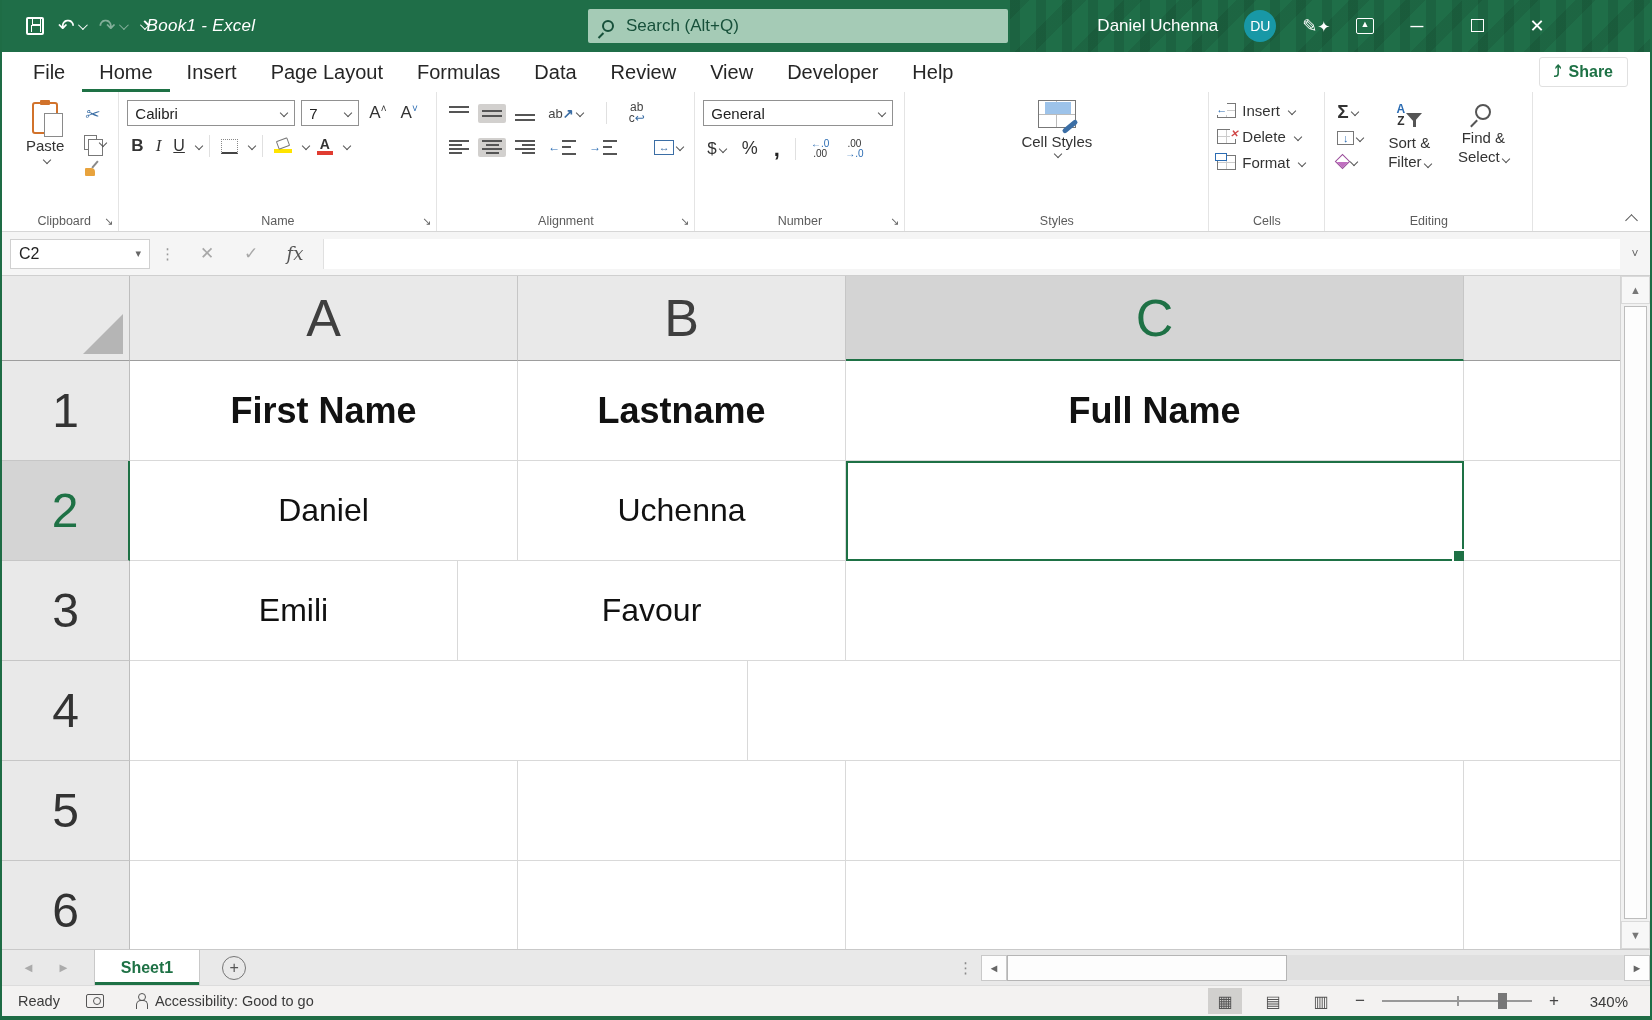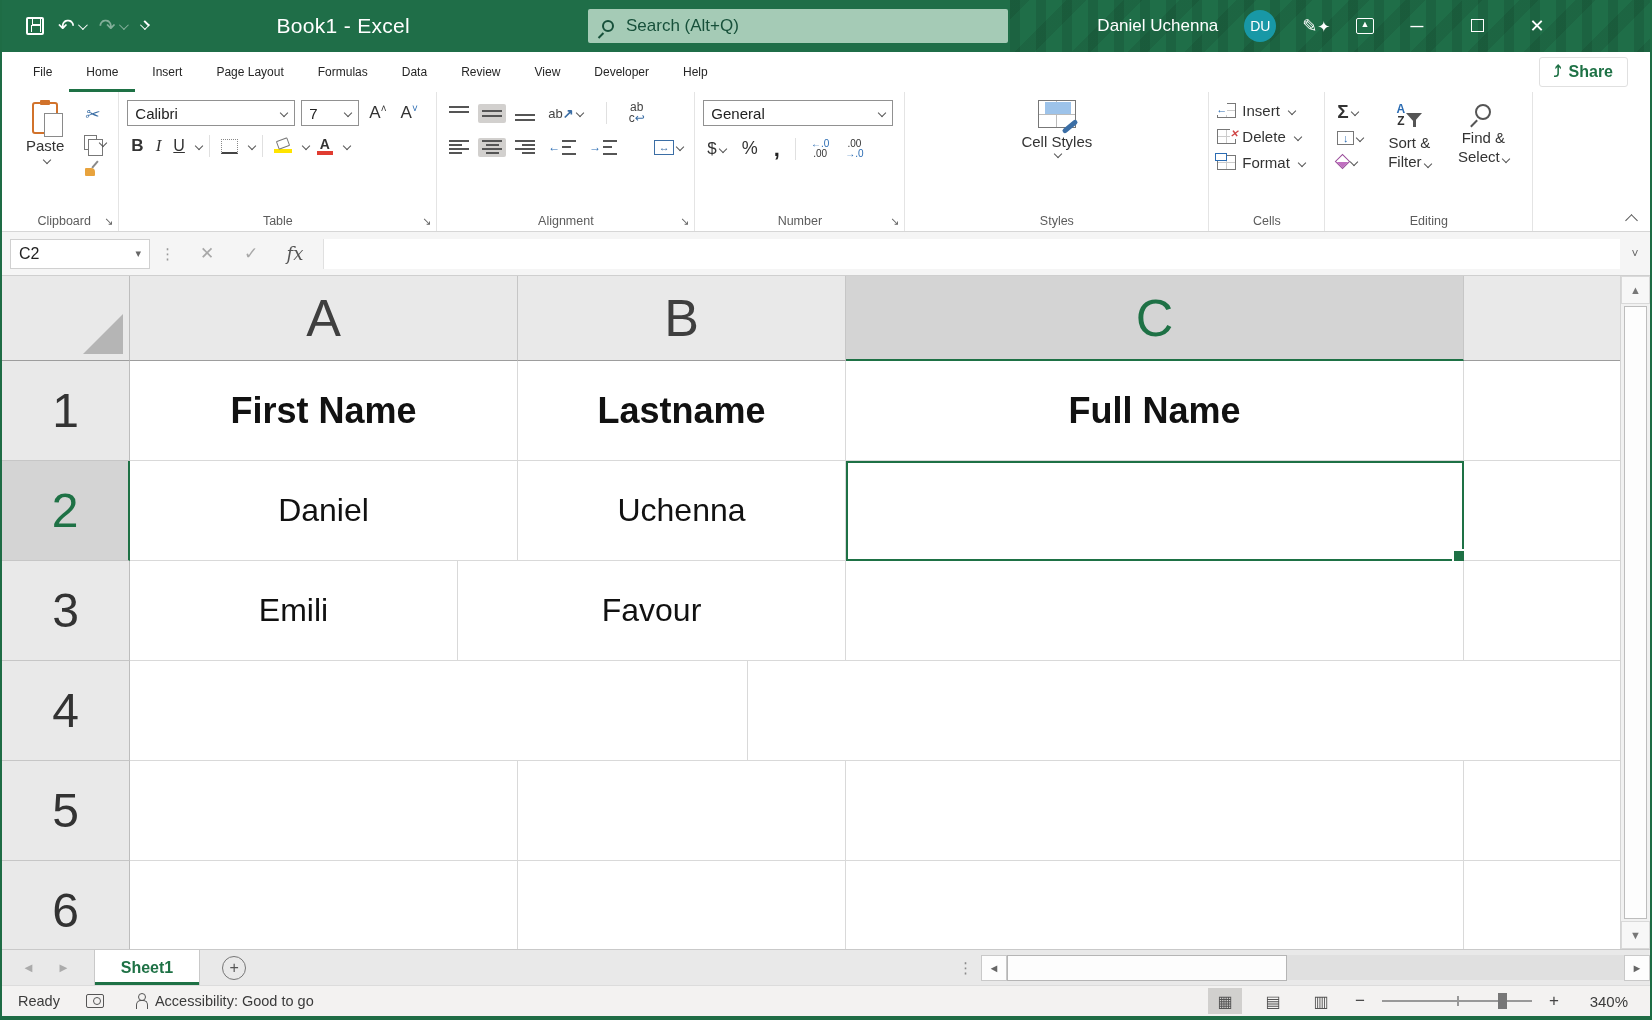--- a/index.html
+++ b/index.html
@@ -14,37 +14,37 @@
       repeating-linear-gradient(90deg, rgba(0,0,0,0.10) 0 10px, transparent 10px 26px),
       repeating-linear-gradient(135deg, rgba(0,0,0,0.08) 0 14px, transparent 14px 40px); }
   .qat { display:flex; align-items:center; gap:14px; margin-left:24px; z-index:2; }
   .qat .btn { display:flex; align-items:center; gap:3px; font-size:20px; cursor:default; }
   .qat .dis { opacity:.45; }
   .floppy { width:18px; height:18px; border:2px solid #fff; border-radius:2px; position:relative; }
   .floppy::before { content:""; position:absolute; top:0; left:4px; width:7px; height:5px; border:1.5px solid #fff; border-top:none; }
   .floppy::after  { content:""; position:absolute; bottom:1px; left:3px; width:8px; height:6px; border:1.5px solid #fff; border-bottom:none; }
   .chvw { width:7px; height:7px; border-right:1.5px solid #fff; border-bottom:1.5px solid #fff; transform:rotate(45deg) translateY(-2px); display:inline-block; }
   .qat-custom { border-top:2px solid #fff; padding-top:1px; }
-  .tb-title { margin-left:130px; font-size:21px; letter-spacing:.3px; z-index:2; }
+  .tb-title { font-size:17px; letter-spacing:.3px; z-index:2;font-style:italic; }
   .searchbox { position:absolute; left:586px; top:9px; width:420px; height:34px; background:#a5cbb6; border-radius:2px;
                display:flex; align-items:center; gap:12px; padding:0 14px; z-index:3; }
   .searchbox .mag { width:12px; height:12px; border:2px solid #17503a; border-radius:50%; position:relative; flex:0 0 auto; }
   .searchbox .mag::after { content:""; position:absolute; width:2px; height:7px; background:#17503a; left:-4px; top:10px; transform:rotate(45deg); }
   .searchbox span { color:#17503a; font-size:17px; }
   .tb-right { position:absolute; right:96px; top:0; height:52px; display:flex; align-items:center; gap:26px; z-index:3; }
   .username { font-size:17px; }
   .avatar { width:32px; height:32px; border-radius:50%; background:#1898a6; color:#fff; font-size:14px; display:flex; align-items:center; justify-content:center; }
   .tbicon { font-size:18px; color:#fff; }
   .ribopt { width:18px; height:16px; border:1.5px solid #fff; border-radius:2px; display:flex; align-items:flex-start; justify-content:center; font-size:9px; line-height:9px; padding-top:1px; }
   .winbtn { font-size:18px; width:34px; text-align:center; }
   .maxbox { width:13px; height:13px; border:1.5px solid #fff; display:inline-block; }
 
   
   .tabsrow { height:40px; background:#fff; display:flex; align-items:center; padding-left:14px; flex:0 0 auto; position:relative; }
-  .rtab { padding:0 17px; font-size:12px; color:#262626; height:40px; display:flex; align-items:center; cursor:default; }
+  .rtab { padding:0 17px; font-size:20px; color:#262626; height:40px; display:flex; align-items:center; cursor:default; }
   .rtab.active { font-weight:400; box-shadow:inset 0 -3px 0 #1e7145; }
   .sharebtn { position:absolute; right:22px; top:5px; height:30px; border:1px solid #e0e0e0; border-radius:3px; background:#fff;
               display:flex; align-items:center; gap:7px; padding:0 14px; color:#1e7145; font-size:16px; font-weight:600; }
 
   
   .ribbon { height:140px; background:#fff; border-bottom:1px solid #d6d6d6; display:flex; align-items:stretch; padding-left:8px; flex:0 0 auto; position:relative; }
   .rgroup { position:relative; border-right:1px solid #e4e4e4; padding:8px 8px 22px 8px; display:flex; align-items:flex-start; }
   .glabel { position:absolute; bottom:3px; left:0; right:0; text-align:center; font-size:12.5px; color:#5c5c5c; }
   .launcher { position:absolute; right:5px; bottom:3px; font-size:11px; color:#666; }
   .chv { width:6px; height:6px; border-right:1.4px solid #555; border-bottom:1.4px solid #555; transform:rotate(45deg); display:inline-block; margin-left:3px; flex:0 0 auto; }
@@ -319,21 +319,21 @@
           <i class="chv"></i>
           <span class="ib">
               <span class="fcicon">
                 <b class="a">A</b>
                 <i class="bar"></i>
               </span>
             </span>
           <i class="chv"></i>
         </div>
       </div>
-      <div class="glabel"><span>Table</span></div>
+      <div class="glabel"><span>Name</span></div>
       <span class="launcher">↘</span>
     </div>
 
     <div class="rgroup" style="width:258px;">
       <div class="al2col" style="width:100%;">
         <div class="alrow">
           <span class="ib">
               <span class="lns vt">
                 <i></i>
                 <i></i>

